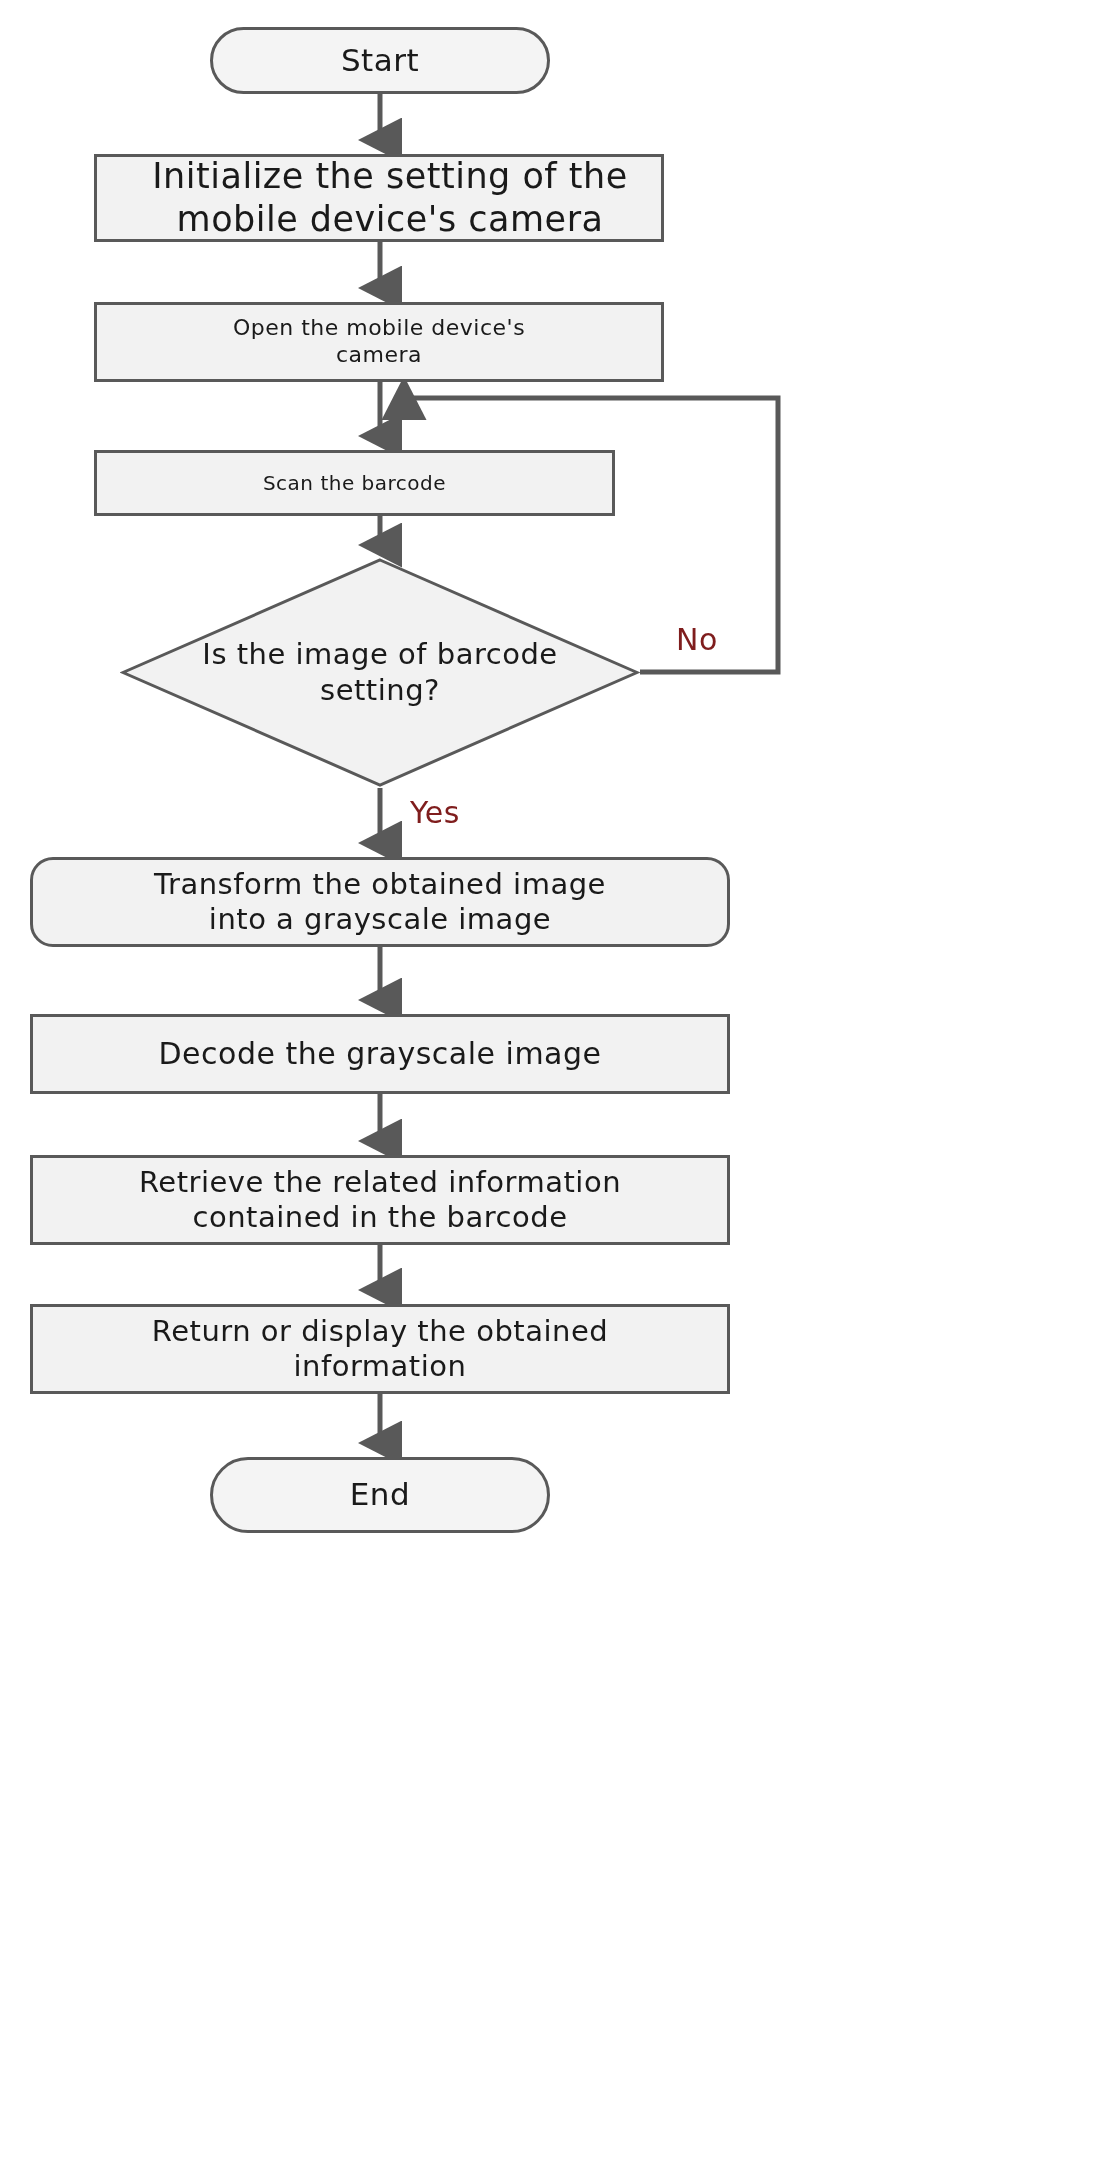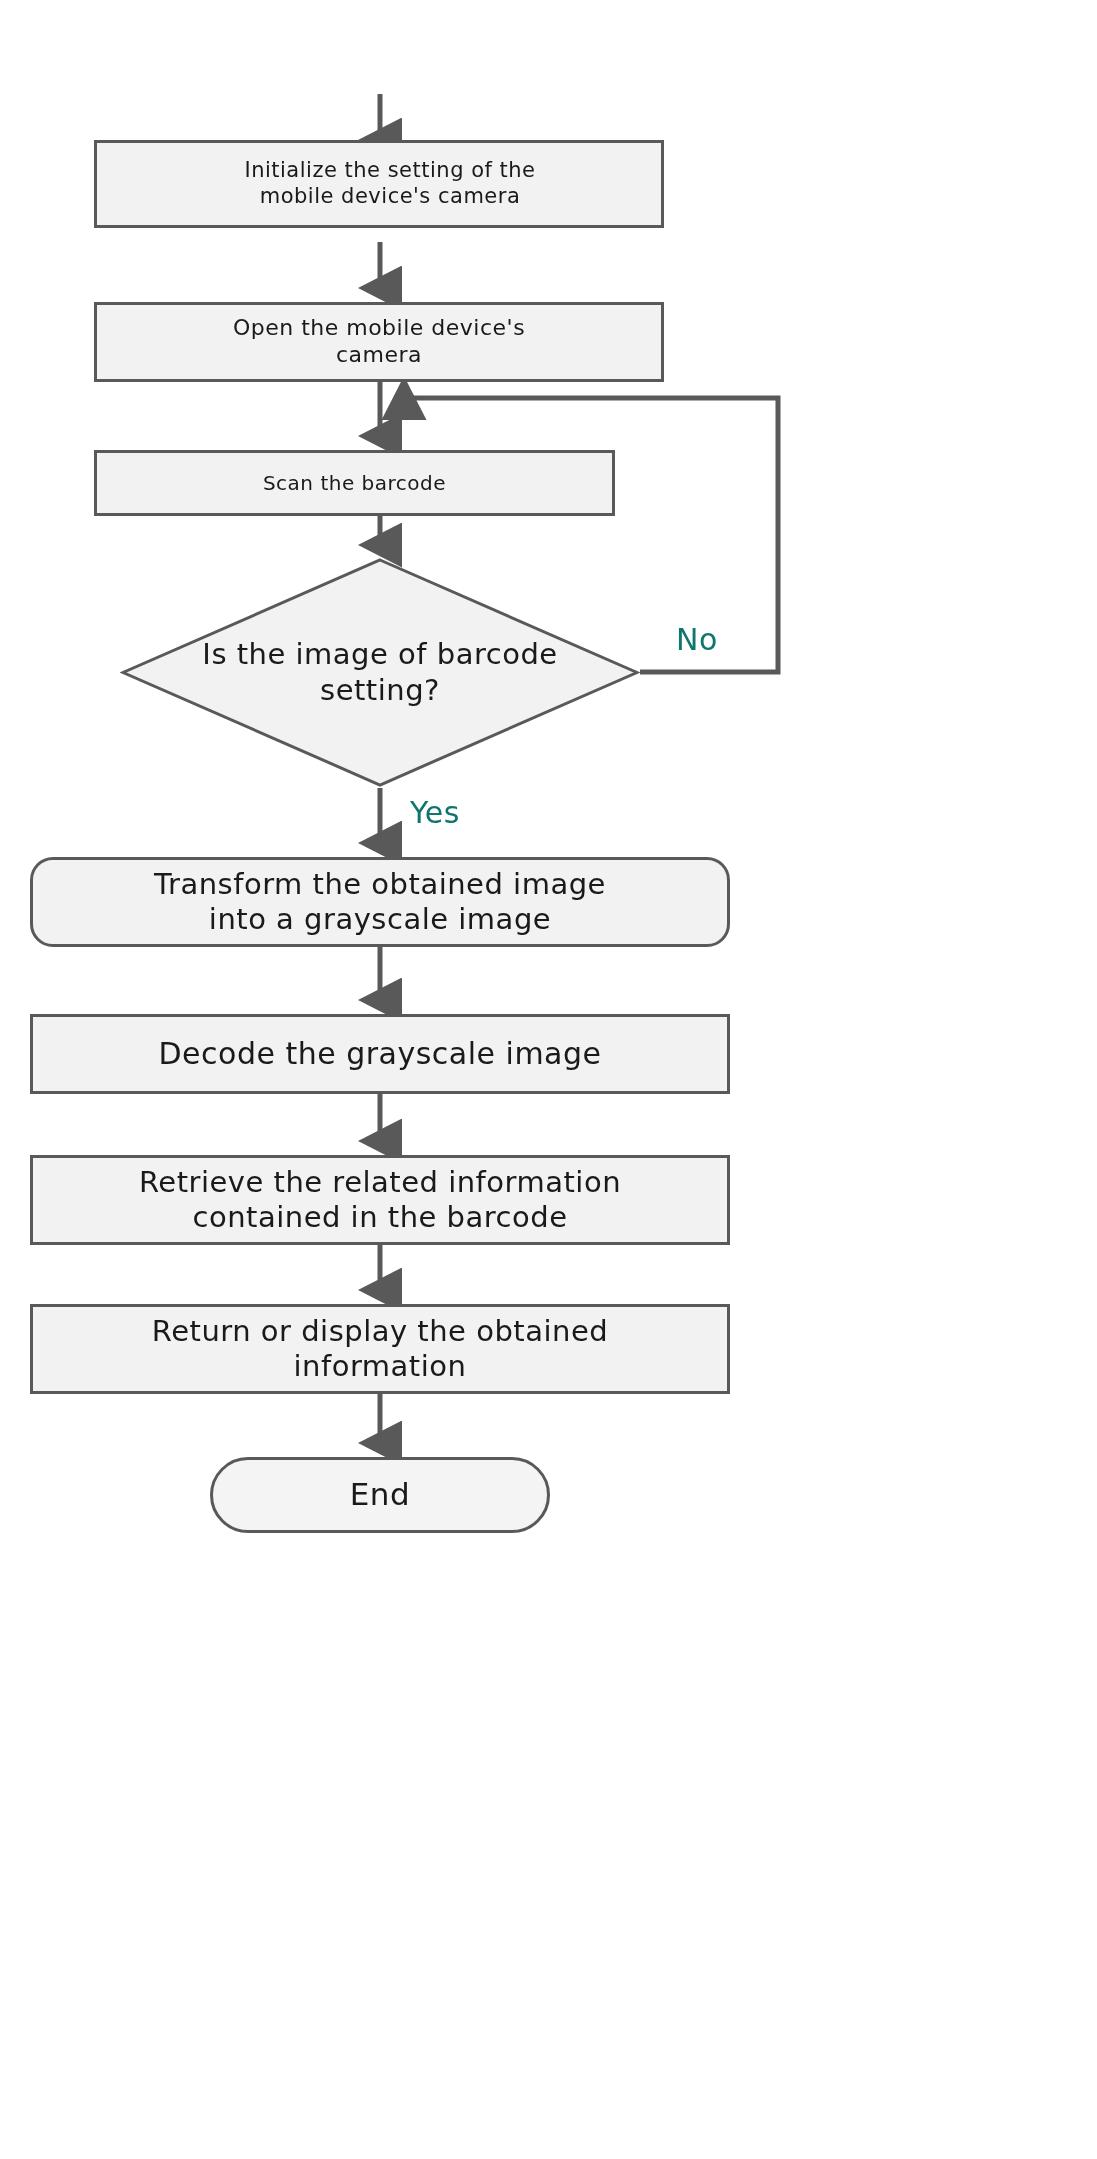--- a/index.html
+++ b/index.html
@@ -63,21 +63,21 @@
     align-items: center;
     justify-content: center;
     text-align: center;
     color: #1a1a1a;
     letter-spacing: 0.5px;
     line-height: 1.22;
     white-space: pre-line;
   }
   .branch-label {
     position: absolute;
-    color: #0f766e;
+    color: #7f1d1d;
     letter-spacing: 0.5px;
     white-space: nowrap;
   }
   #edges {
     position: absolute;
     left: 0; top: 0;
     width: 1097px;
     height: 2159px;
     pointer-events: none;
   }
@@ -128,22 +128,25 @@
 
     <g>
       <line x1="380" y1="1245" x2="380" y2="1290" stroke="#595959" stroke-width="5" marker-end="url(#arrowhead)"></line>
     </g>
 
     <g>
       <line x1="380" y1="1394" x2="380" y2="1443" stroke="#595959" stroke-width="5" marker-end="url(#arrowhead)"></line>
     </g>
   </svg>
 
+  <div class="node terminal" style="left:210px; top:27px; width:340px; height:67px; font-size:31px;">
+    <span class="node-label">Start</span>
+  </div>
 
-  <div class="node process" style="left:94px; top:140px; width:570px; height:88px; font-size:21px;padding-left:22px;">
+  <div class="node process" style="left:94px; top:154px; width:570px; height:88px; font-size:35px;padding-left:22px;">
     <span class="node-label">Initialize  the setting of the
 mobile device's camera</span>
   </div>
 
   <div class="node process" style="left:94px; top:302px; width:570px; height:80px; font-size:22px;">
     <span class="node-label">Open the mobile device's
 camera</span>
   </div>
 
   <div class="node process" style="left:94px; top:450px; width:521px; height:66px; font-size:20px;">

